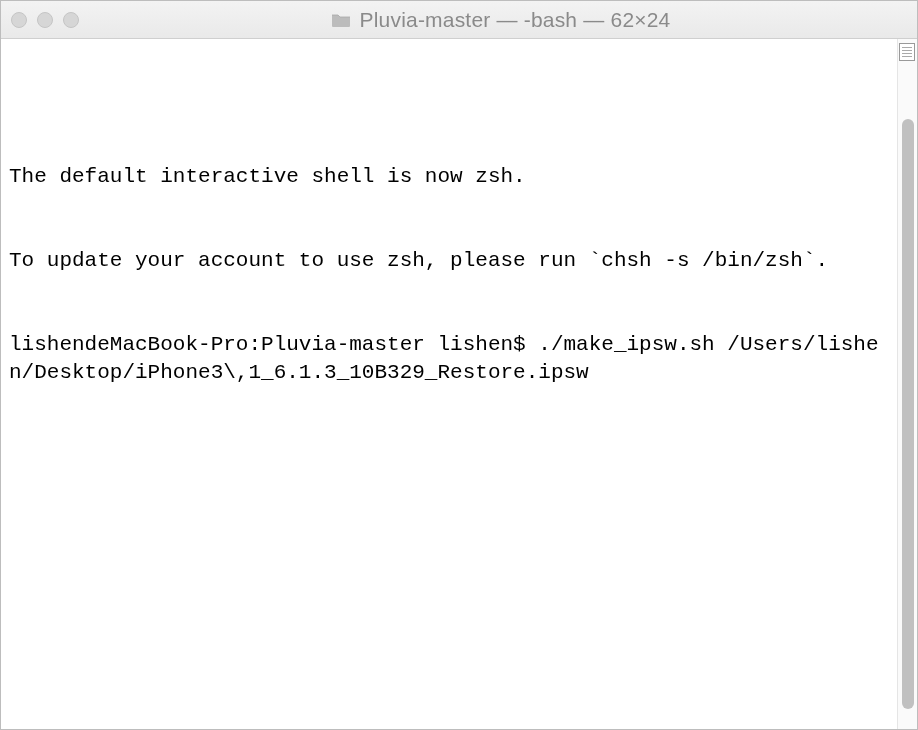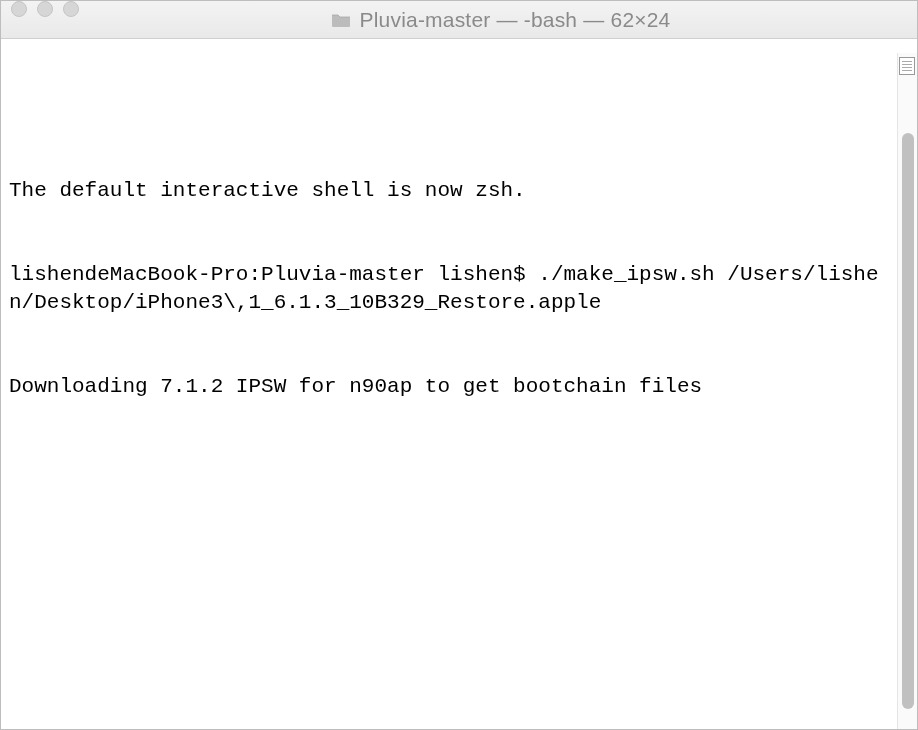--- a/index.html
+++ b/index.html
@@ -6,32 +6,32 @@
     body {
       width: 918px; height: 730px;
       font-family: ui-monospace, "SF Mono", Menlo, Monaco, "Courier New", monospace;
       background: #fff; overflow: hidden;
     }
     .window { width: 918px; height: 730px; border: 1px solid #bdbdbd; display: flex; flex-direction: column; background: #fff; }
     .titlebar {
       height: 38px; flex: 0 0 38px;
       background: linear-gradient(#f3f3f3, #e9e9e9);
       border-bottom: 1px solid #cfcfcf;
-      display: flex; 
+      display: flex; align-items: center;
       padding: 0 10px;
       color: #8a8a8a; font-size: 21px;
       font-family: -apple-system, "Helvetica Neue", Arial, sans-serif;
       letter-spacing: 0.2px;
     }
     .traffic { display: flex; gap: 10px; margin-right: 16px; }
     .dot { width: 16px; height: 16px; border-radius: 50%; background: #d6d6d6; border: 1px solid #c5c5c5; }
     .titlecenter { flex: 1; display: flex; justify-content: center; align-items: center; gap: 8px; }
     .folder-icon { width: 20px; height: 16px; display: inline-block; }
     .folder-icon svg { display: block; }
-    .body { flex: 1; display: flex; min-height: 0; margin-top: 14px; }
+    .body { flex: 1; display: flex; min-height: 0; }
     .terminal {
       flex: 1; padding: 12px 8px 8px 8px;
       font-size: 21px; line-height: 28px;
       color: #000; white-space: pre-wrap; word-break: break-all;
       overflow: hidden;
     }
     .scroll-area { width: 20px; flex: 0 0 20px; background: #fafafa; border-left: 1px solid #e5e5e5; position: relative; }
     .page-marker {
       position: absolute; top: 4px; right: 2px; width: 16px; height: 18px;
       background: #fff; border: 1px solid #999;
@@ -64,22 +64,22 @@
         </svg>
       </span>
       <span>Pluvia-master — -bash — 62×24</span>
     </div>
   </div>
 
   <div class="body">
     <div class="terminal">
       <span class="line"></span>
       <span class="line">The default interactive shell is now zsh.</span>
-      <span class="line">lishendeMacBook-Pro:Pluvia-master lishen$ ./make_ipsw.sh /Users/lishen/Desktop/iPhone3\,1_6.1.3_10B329_Restore.apple</span>
-      <span class="line">Downloading 7.1.2 IPSW for n90ap to get bootchain files</span>
+      <span class="line">To update your account to use zsh, please run `chsh -s /bin/zsh`.</span>
+      <span class="line">lishendeMacBook-Pro:Pluvia-master lishen$ ./make_ipsw.sh /Users/lishen/Desktop/iPhone3\,1_6.1.3_10B329_Restore.ipsw</span>
       
       
       
       
       
       
       
       
       
       

